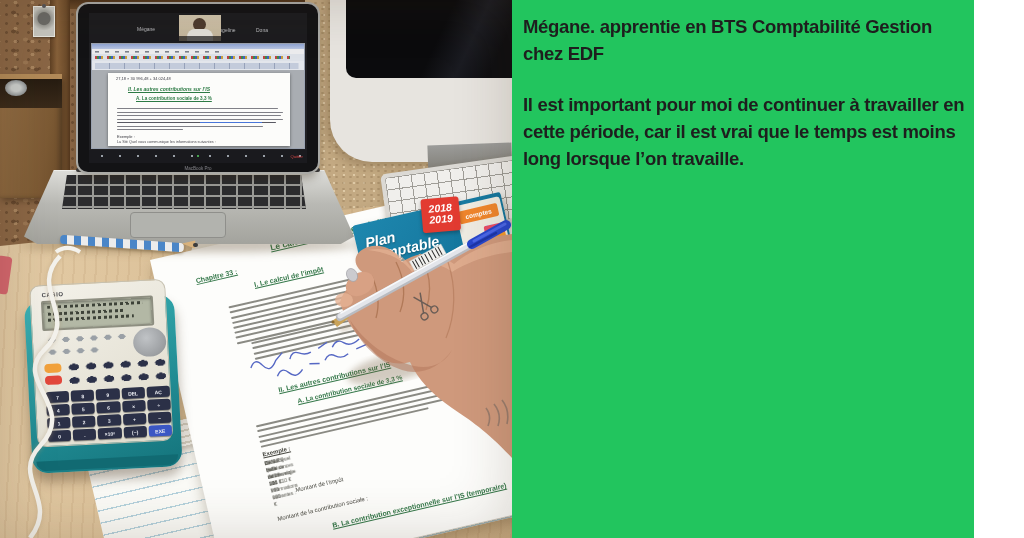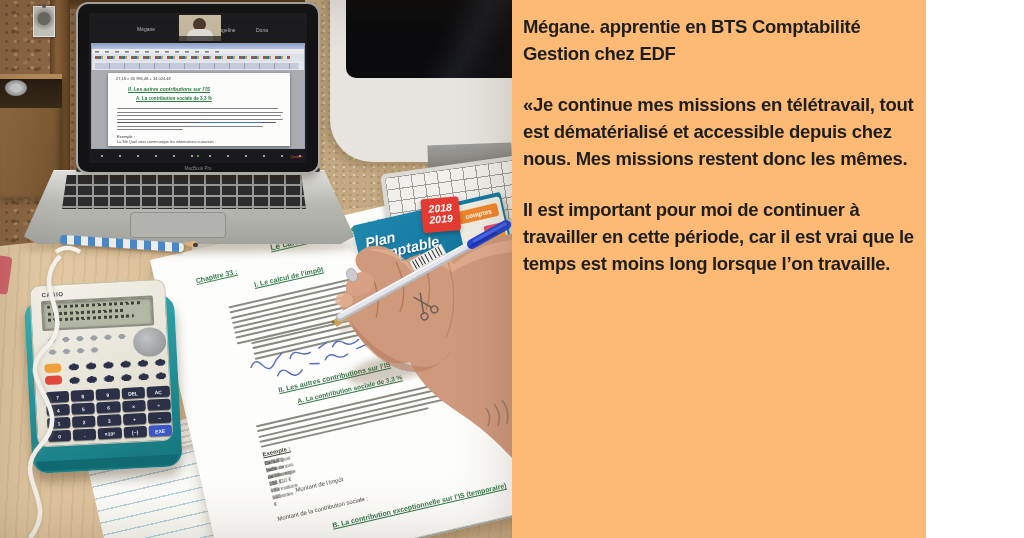--- a/index.html
+++ b/index.html
@@ -1,20 +1,20 @@
 <!DOCTYPE html>
 <html><head>
 <meta charset="utf-8">
 <style>
   html,body{margin:0;padding:0;background:#888;}
   *{box-sizing:border-box;}
   .stage{position:relative;width:1024px;height:538px;overflow:hidden;background:#fff;
          font-family:"Liberation Sans",sans-serif;}
   
-  .quote-panel{position:absolute;left:512px;top:0;width:414px;height:538px;background:#fdba74;
+  .quote-panel{position:absolute;left:512px;top:0;width:462px;height:538px;background:#22c55e;
                padding:13px 6px 0 11px;}
   .quote-panel h1{font-size:18.5px;line-height:27px;font-weight:700;color:#1e1e1e;
                   letter-spacing:-0.3px;margin:0 0 24px 0;}
   .quote-panel p{font-size:18.5px;line-height:27px;font-weight:700;color:#1e1e1e;
                  letter-spacing:-0.3px;margin:0 0 24px 0;}
   .quote-suffix{font-weight:400;color:#2b2b2b;}
   
   .photo{position:absolute;left:0;top:0;width:512px;height:538px;overflow:hidden;background:#d8bf9a;}
   .photo *{position:absolute;}
   .cork{left:0;top:0;width:318px;height:252px;background-color:#8a6645;
@@ -442,17 +442,16 @@
         <ellipse cx="360" cy="284" rx="15" ry="11" fill="#d8a184" transform="rotate(-30 360 284)"></ellipse>
         <ellipse cx="352" cy="275" rx="5.2" ry="6.8" fill="#cbcbcf" stroke="#9e9ea4" stroke-width=".6" transform="rotate(-28 352 275)"></ellipse>
       </g>
     </svg>
 
     <div class="vignette"></div>
   </div>
 
   <div class="quote-panel">
     <h1>Mégane. apprentie en BTS Comptabilité Gestion chez EDF</h1>
-    <p>«Je continue mes missions en télétravail, tout est dématérialisé et accessible depuis chez nous. Mes missions restent donc les mêmes.</p>
     <p>Il est important pour moi de continuer à travailler en cette période, car il est vrai que le temps est moins long lorsque l’on travaille.</p>
   </div>
 
 </div>
 
 </body></html>

